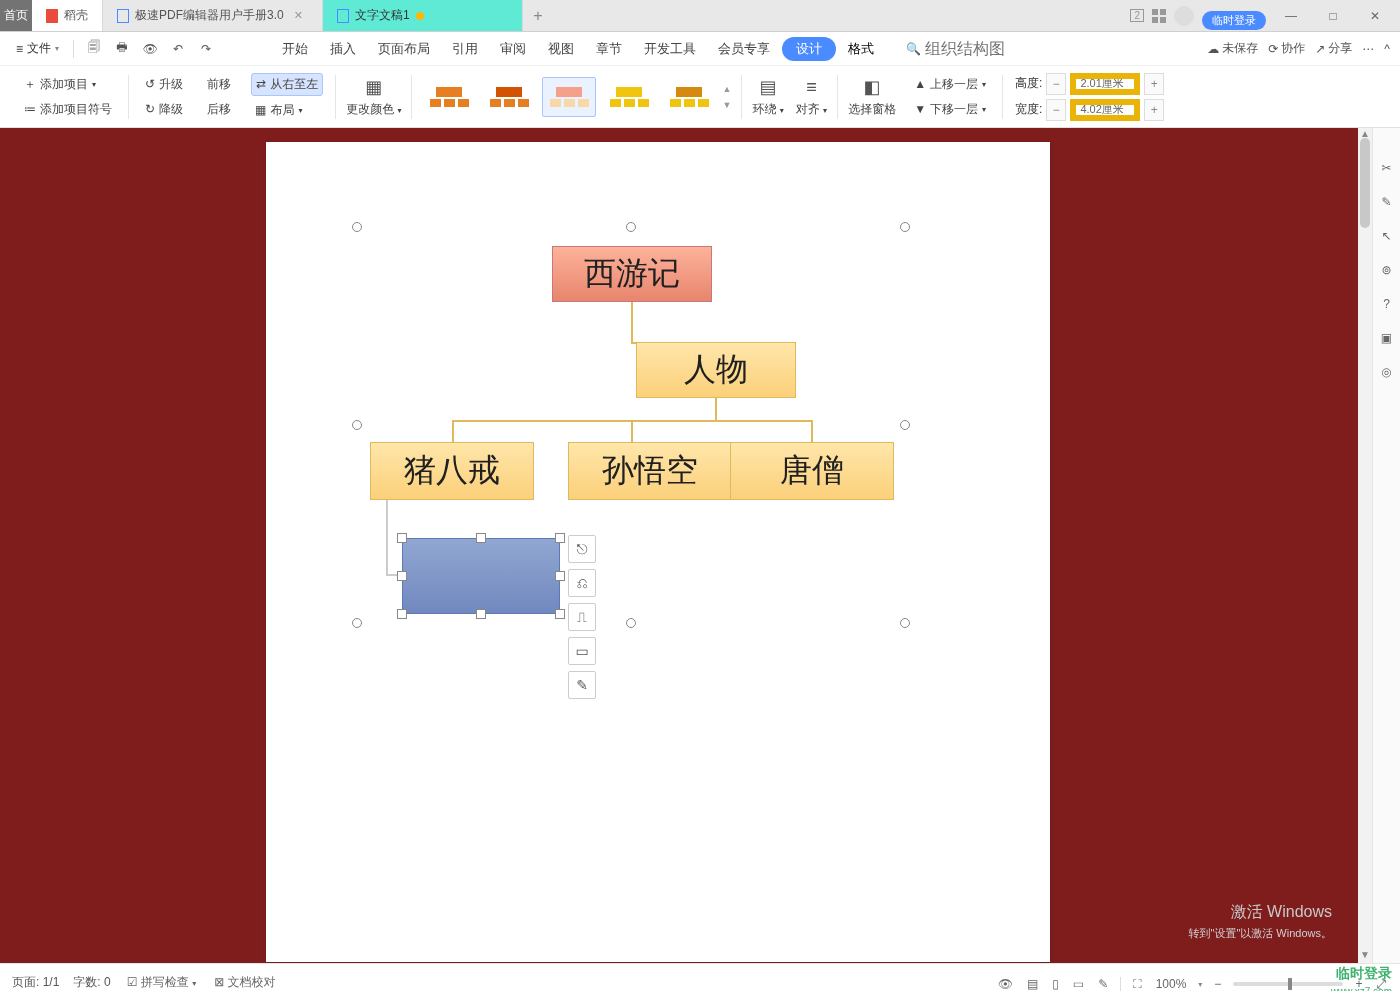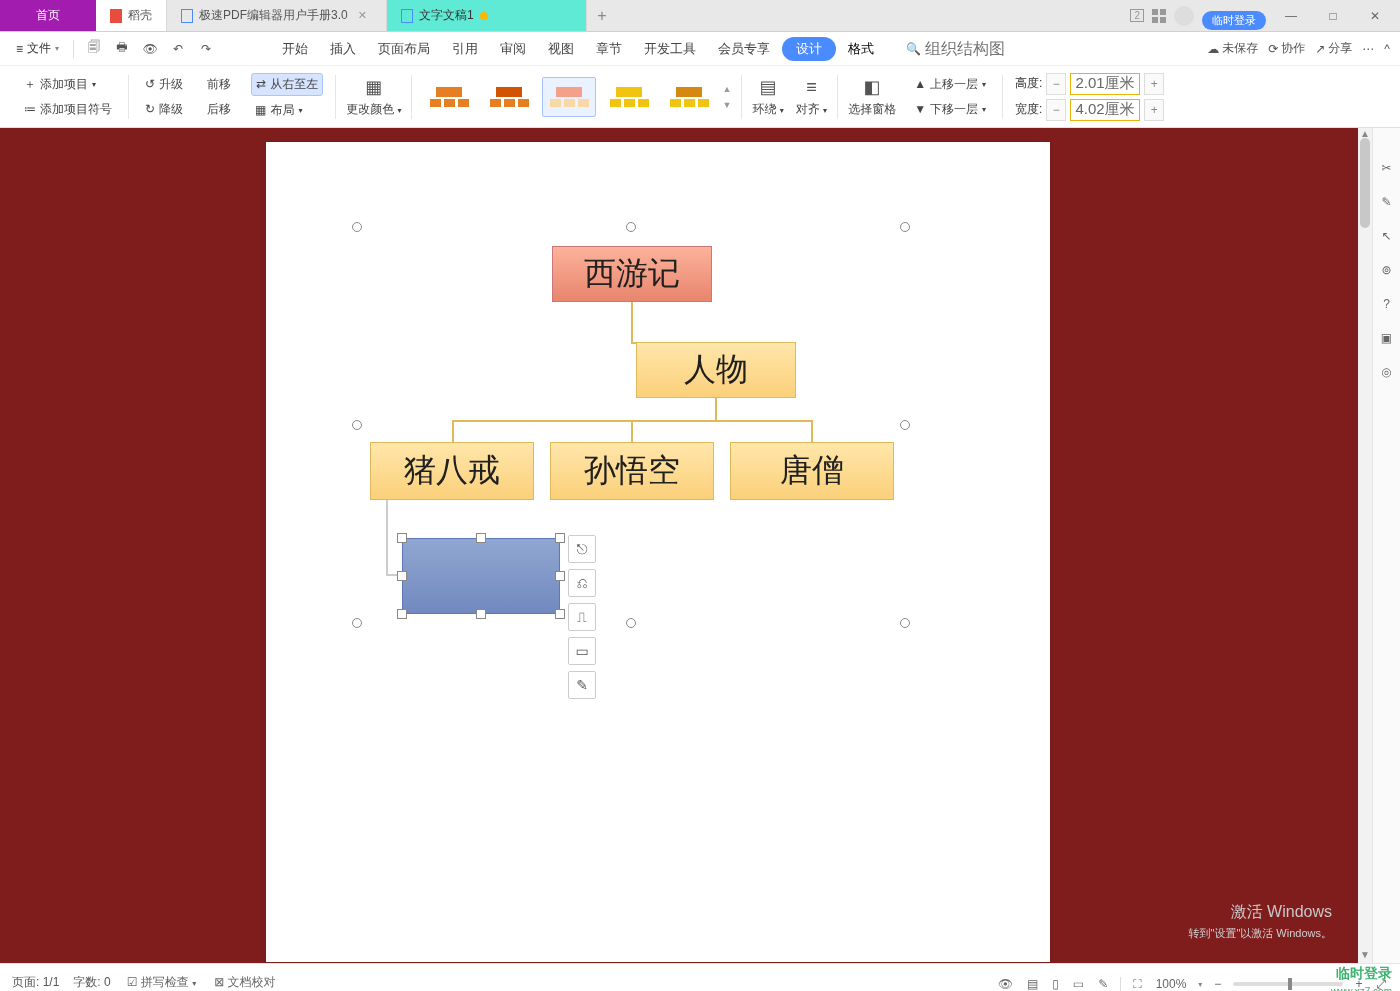--- a/index.html
+++ b/index.html
@@ -1,21 +1,21 @@
 <!DOCTYPE html>
 <html><head>
 <meta charset="utf-8">
 <style>
 * { box-sizing: border-box; margin: 0; padding: 0; font-family: "Microsoft YaHei", sans-serif; }
 body { background: #fff; font-size: 12px; color: #333; overflow: hidden; width: 1400px; height: 991px; position: relative; }
 
 
 .tabbar { height: 32px; background: #e8e8e8; display: flex; align-items: stretch; border-bottom: 1px solid #d0d0d0; }
 .tab { display: flex; align-items: center; padding: 0 14px; font-size: 12px; color: #555; position: relative; border-right: 1px solid #d8d8d8; cursor: pointer; gap: 6px; min-width: 0; }
-.tab.home { background: #a21caf; color: #fff; font-weight: 500; padding: 0 36px; border: none; }
+.tab.home { background: #737373; color: #fff; font-weight: 500; padding: 0 4px; border: none; }
 .tab.dk { background: #fff; }
 .tab.active { background: #5eead4; color: #333; }
 .tab .dot { width: 8px; height: 8px; background: #ffb700; border-radius: 50%; }
 .tab .closex { font-size: 11px; color: #999; margin-left: 4px; }
 .tab-add { width: 30px; display: flex; align-items: center; justify-content: center; color: #888; font-size: 16px; cursor: pointer; }
 .tabbar-spacer { flex: 1; }
 .tabbar-right { display: flex; align-items: center; gap: 8px; padding: 0 8px; }
 .winbtn { width: 34px; height: 100%; display: flex; align-items: center; justify-content: center; color: #666; cursor: pointer; }
 .login-btn { background: #4a8cff; color: #fff; padding: 2px 10px; border-radius: 10px; font-size: 11px; display: flex; align-items: center; gap: 4px; margin-top: 9px; }
 .avatar { width: 20px; height: 20px; border-radius: 50%; background: #ddd; }
@@ -48,32 +48,32 @@
 .rib-item { display: flex; align-items: center; gap: 4px; font-size: 12px; color: #444; cursor: pointer; padding: 2px 4px; border-radius: 3px; white-space: nowrap; }
 .rib-item.active { background: #d6e4ff; border: 1px solid #a8c5ff; }
 .rib-big { display: flex; flex-direction: column; align-items: center; gap: 2px; font-size: 12px; color: #444; cursor: pointer; padding: 2px 6px; }
 .rib-big-icon { font-size: 18px; width: 24px; height: 24px; display: flex; align-items: center; justify-content: center; color: #555; }
 .rib-styles { display: flex; gap: 6px; align-items: center; padding: 0 6px; }
 .style-swatch { width: 54px; height: 40px; border: 1px solid transparent; cursor: pointer; display: flex; flex-direction: column; align-items: center; justify-content: center; gap: 2px; padding: 2px; border-radius: 2px; }
 .style-swatch.sel { border: 1px solid #a8c5ff; background: #eaf2ff; }
 .sw-top { width: 26px; height: 10px; }
 .sw-row { display: flex; gap: 3px; }
 .sw-box { width: 11px; height: 8px; }
-.dim-input { width: 70px; height: 22px; border: 1px solid #eab308; font-size: 15px; padding: 0 4px; color: #666; }
+.dim-input { width: 70px; height: 22px; border: 6px solid #eab308; font-size: 11px; padding: 0 4px; color: #666; }
 .dim-btn { width: 20px; height: 22px; border: 1px solid #ddd; background: #fafafa; color: #888; font-size: 12px; cursor: pointer; }
 
 
 .workspace { position: absolute; top: 128px; left: 0; right: 28px; bottom: 28px; background: #7f1d1d; overflow: hidden; }
 .page { position: absolute; left: 266px; top: 14px; width: 784px; height: 820px; background: #fff; box-shadow: 0 1px 4px rgba(0,0,0,.1); }
 .handle { position: absolute; width: 10px; height: 10px; border: 1px solid #888; background: #fff; border-radius: 50%; }
 .node { position: absolute; display: flex; align-items: center; justify-content: center; font-size: 32px; font-family: SimSun, serif; color: #202020; }
 .n-root { left: 286px; top: 104px; width: 160px; height: 56px; border: 1px solid #c77; background: linear-gradient(#fdb29a,#e8856e); }
 .n-sub  { left: 370px; top: 200px; width: 160px; height: 56px; border: 1px solid #e0b95a; background: linear-gradient(#ffe6aa,#fbd07a); }
 .n-a { left: 104px; top: 300px; width: 164px; height: 58px; border: 1px solid #e0b95a; background: linear-gradient(#ffe6aa,#fbd07a); }
-.n-b { left: 284px; top: 300px; width: 164px; height: 58px; border: 1px solid #e0b95a; background: linear-gradient(#ffe6aa,#fbd07a); }
+.n-b { left: 302px; top: 300px; width: 164px; height: 58px; border: 1px solid #e0b95a; background: linear-gradient(#ffe6aa,#fbd07a); }
 .n-c { left: 464px; top: 300px; width: 164px; height: 58px; border: 1px solid #e0b95a; background: linear-gradient(#ffe6aa,#fbd07a); }
 .n-sel { left: 136px; top: 396px; width: 158px; height: 76px; border: 1px solid #5b79b8; background: linear-gradient(#91a6d1,#7189bf); }
 .conn { position: absolute; background: #e0b95a; }
 .sel-handle { position: absolute; width: 10px; height: 10px; border: 1px solid #888; background: #fff; }
 
 
 .float-tb { position: absolute; left: 302px; top: 393px; display: flex; flex-direction: column; gap: 6px; }
 .float-btn { width: 28px; height: 28px; border: 1px solid #ccc; background: #fff; display: flex; align-items: center; justify-content: center; font-size: 14px; color: #555; cursor: pointer; border-radius: 2px; }
 
 

